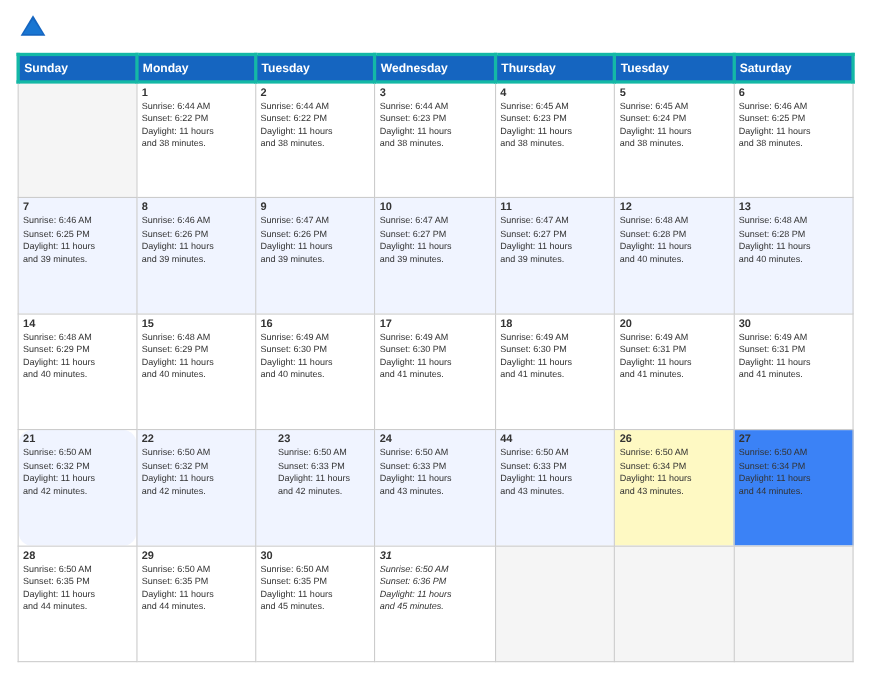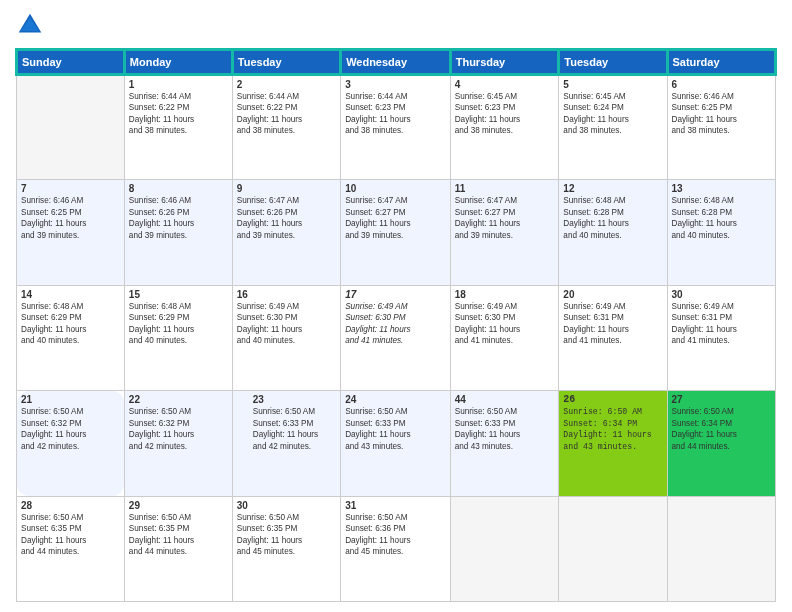--- a/index.html
+++ b/index.html
@@ -242,21 +242,21 @@
 Daylight: 11 hours
 and 40 minutes.</div>
           </td>
           <td style="background-color: rgb(255, 255, 255);">
             <span class="day-num">16</span>
             <div class="cell-content" style="white-space: pre-line;">Sunrise: 6:49 AM
 Sunset: 6:30 PM
 Daylight: 11 hours
 and 40 minutes.</div>
           </td>
-          <td style="background-color: rgb(255, 255, 255); font-style: italic;">
+          <td style="background-color: rgb(255, 255, 255);">
             <span class="day-num">17</span>
             <div class="cell-content" style="white-space: pre-line;">Sunrise: 6:49 AM
 Sunset: 6:30 PM
 Daylight: 11 hours
 and 41 minutes.</div>
           </td>
           <td style="background-color: rgb(255, 255, 255);">
             <span class="day-num">18</span>
             <div class="cell-content" style="white-space: pre-line;">Sunrise: 6:49 AM
 Sunset: 6:30 PM
@@ -307,28 +307,28 @@
 Daylight: 11 hours
 and 43 minutes.</div>
           </td>
           <td style="background-color: rgb(240, 244, 255);">
             <span class="day-num">44</span>
             <div class="cell-content" style="white-space: pre-line;">Sunrise: 6:50 AM
 Sunset: 6:33 PM
 Daylight: 11 hours
 and 43 minutes.</div>
           </td>
-          <td style="background-color: #84cc16; font-family: Liberation Mono, monospace;">
+          <td style="background-color: #fef9c3;">
             <span class="day-num">26</span>
             <div class="cell-content" style="white-space: pre-line;">Sunrise: 6:50 AM
 Sunset: 6:34 PM
 Daylight: 11 hours
 and 43 minutes.</div>
           </td>
-          <td style="background-color: #22c55e;">
+          <td style="background-color: #3b82f6;">
             <span class="day-num">27</span>
             <div class="cell-content" style="white-space: pre-line;">Sunrise: 6:50 AM
 Sunset: 6:34 PM
 Daylight: 11 hours
 and 44 minutes.</div>
           </td>
         </tr>
         <tr>
           <td style="background-color: rgb(255, 255, 255);">
             <span class="day-num">28</span>
@@ -344,21 +344,21 @@
 Daylight: 11 hours
 and 44 minutes.</div>
           </td>
           <td style="background-color: rgb(255, 255, 255); margin-left: 35px;">
             <span class="day-num">30</span>
             <div class="cell-content" style="white-space: pre-line;">Sunrise: 6:50 AM
 Sunset: 6:35 PM
 Daylight: 11 hours
 and 45 minutes.</div>
           </td>
-          <td style="background-color: rgb(255, 255, 255);">
+          <td style="background-color: rgb(255, 255, 255); font-style: italic;">
             <span class="day-num">31</span>
             <div class="cell-content" style="white-space: pre-line;">Sunrise: 6:50 AM
 Sunset: 6:36 PM
 Daylight: 11 hours
 and 45 minutes.</div>
           </td>
           <td class="empty" style="background-color: rgb(245, 245, 245);"></td>
           <td class="empty" style="background-color: rgb(245, 245, 245);"></td>
           <td class="empty" style="background-color: rgb(245, 245, 245);"></td>
         </tr>

